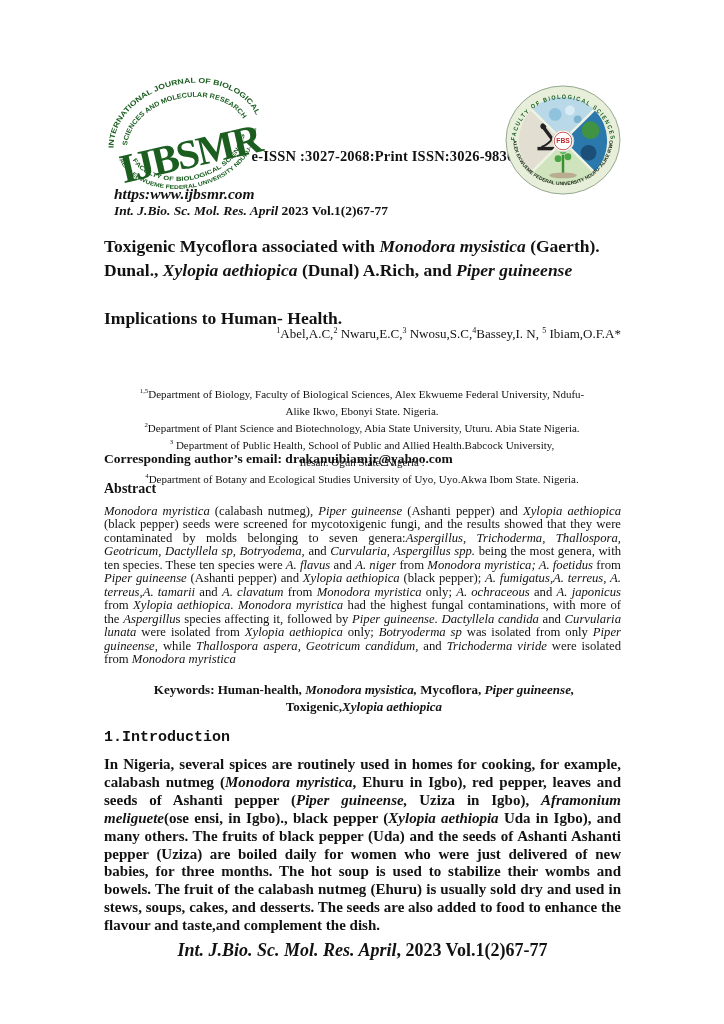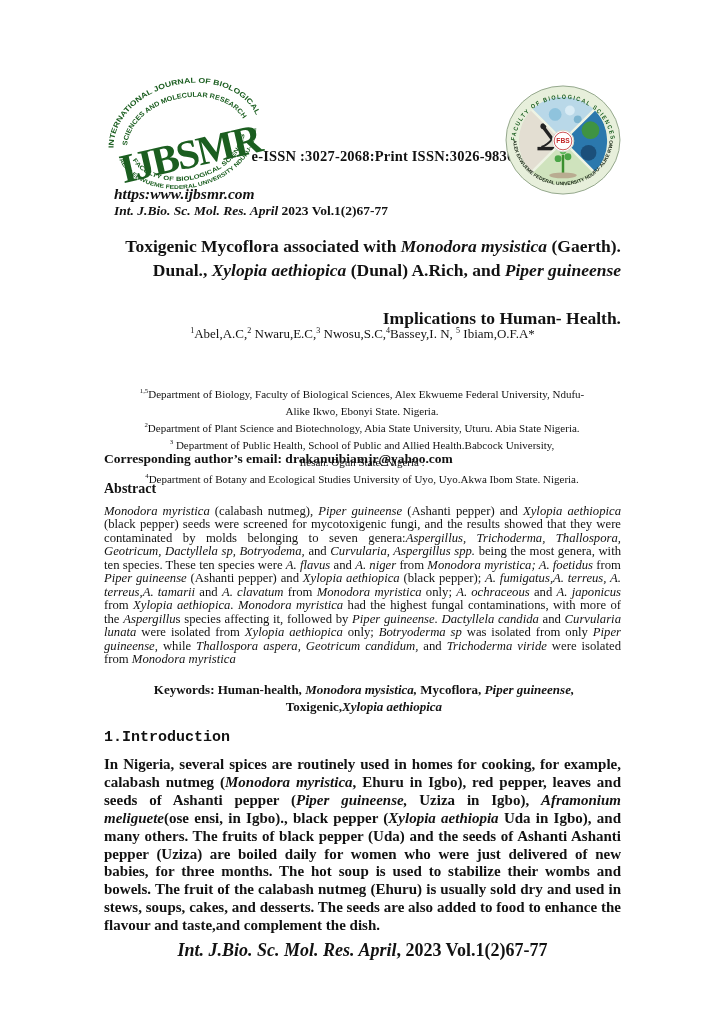--- a/index.html
+++ b/index.html
@@ -13,22 +13,22 @@
   .sp{vertical-align:super;font-size:0.62em;line-height:0;}
 
   .logo-left{position:absolute;left:104px;top:72px;width:162px;height:118px;}
   .logo-right{position:absolute;left:504px;top:84px;width:118px;height:112px;}
   .issn-line{position:absolute;left:66px;top:148px;width:634px;text-align:center;
     font-weight:700;font-size:14.5px;letter-spacing:.2px;}
   .website{position:absolute;left:114px;top:185px;font-weight:700;font-style:italic;font-size:15.5px;}
   .jref{position:absolute;left:114px;top:203px;font-size:13.5px;}
 
   .title{position:absolute;left:104px;top:234px;width:517px;margin:0;
-    text-align:right;font-weight:700;font-size:17.5px;line-height:24px;}
-  .authors{position:absolute;left:104px;top:326px;width:517px;text-align:center;font-size:13px;}
+    text-align:left;font-weight:700;font-size:17.5px;line-height:24px;}
+  .authors{position:absolute;left:104px;top:326px;width:517px;text-align:right;font-size:13px;}
   .affs{position:absolute;left:92px;top:350px;width:540px;text-align:center;
     font-size:11px;line-height:17px;margin-top:36px;}
   .corr{position:absolute;left:104px;top:451px;font-weight:700;font-size:13.5px;}
   .abs-h{position:absolute;left:104px;top:481px;font-weight:700;font-size:14px;margin:0;}
   .abs{position:absolute;left:104px;top:505px;width:517px;text-align:justify;
     font-size:12.7px;line-height:13.45px;}
   .kw{position:absolute;left:104px;top:682px;width:520px;font-size:13px;line-height:16.5px;text-align:center;}
   .intro-h{position:absolute;left:104px;top:729px;font-weight:700;font-size:15px;margin:0;font-family:Liberation Mono, monospace;}
   .intro{position:absolute;left:104px;top:756px;width:517px;text-align:justify;
     font-size:15px;line-height:17.9px;font-weight:bold;}

